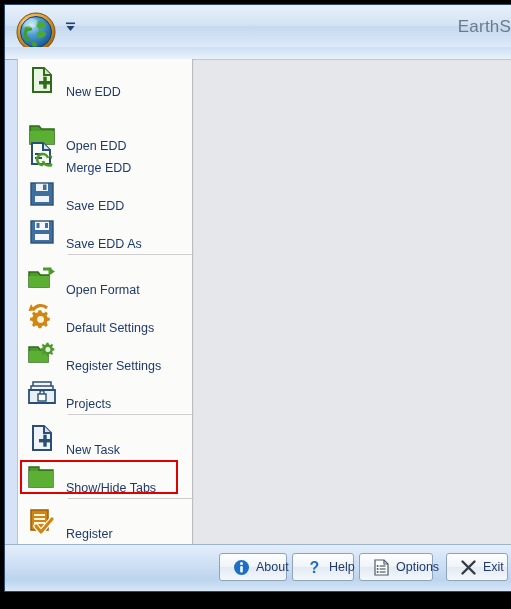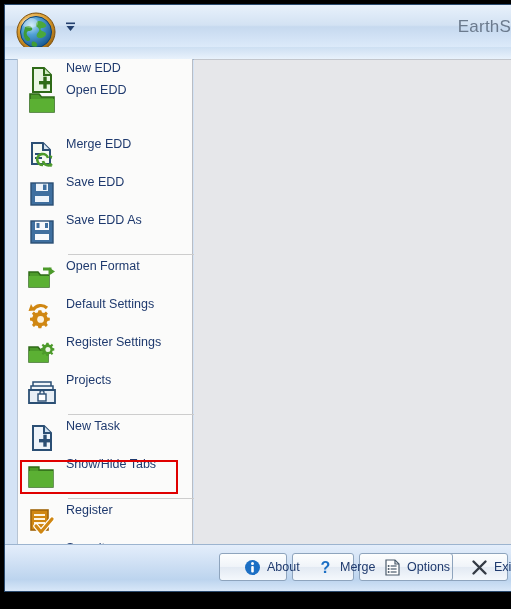--- a/index.html
+++ b/index.html
@@ -33,21 +33,21 @@
   
   .body-area{position:absolute;left:0;top:54px;right:0;bottom:46px;}
 
   .menu-panel{position:absolute;left:12px;top:0;width:176px;bottom:0;
               background:#fbfbfa;border-left:1px solid #b7c4d3;
               border-right:1px solid #b9bdc4;box-sizing:border-box;}
   .content-panel{position:absolute;left:189px;top:0;right:1px;bottom:0;
                  background:#e6e7ea;border-top:1px solid #c3c6cc;}
 
   
-  .mi{position:absolute;left:0;width:176px;height:38px;display:flex;align-items:flex-start;
+  .mi{position:absolute;left:0;width:176px;height:38px;display:flex;align-items:flex-end;
       box-sizing:border-box;cursor:default;}
   .mi .ico{width:48px;min-width:48px;height:38px;display:flex;align-items:center;
            justify-content:center;}
   .mi .lbl{font-size:12.5px;color:#1f3a6e;white-space:nowrap;}
   .mi .sub{position:absolute;right:9px;top:15px;width:0;height:0;
            border-left:5px solid #10256b;border-top:4px solid transparent;
            border-bottom:4px solid transparent;}
 
   .sep{position:absolute;left:50px;width:126px;height:1px;background:#cdcdcd;}
 
@@ -55,21 +55,21 @@
   .hl{position:absolute;border:2px solid #e00000;box-sizing:border-box;
       pointer-events:none;}
 
   
   .botbar{position:absolute;left:0;right:0;bottom:0;height:46px;
           background:linear-gradient(to bottom,#e4eefb 0%,#cfe0f4 40%,#bcd4ee 75%,#d8e7f8 100%);
           border-top:1px solid #9cb4cf;}
   .btn{position:absolute;top:8px;height:28px;
        background:linear-gradient(to bottom,#fdfefe 0%,#f0f4f9 48%,#e3eaf3 52%,#f4f8fc 100%);
        border:1px solid #8ea4bd;border-radius:3px;display:flex;align-items:center;
-       gap:6px;padding:0 24px;box-sizing:border-box;cursor:pointer;}
+       gap:6px;padding:0 13px;box-sizing:border-box;cursor:pointer;}
   .btn .bl{font-size:12.5px;color:#1f3a6e;white-space:nowrap;}
   .btn .bi{display:flex;align-items:center;justify-content:center;width:17px;height:17px;}
 </style>
 </head>
 <body>
 
 <div id="app">
   <div class="window">
 
     <div class="titlebar">
@@ -115,21 +115,21 @@
             <span class="ico">
               <svg width="30" height="30" viewBox="0 0 30 30">
                 <path d="M6 3h11l7 7v17H6z" fill="#eaf6e4" stroke="#2f6b18" stroke-width="2"></path>
                 <path d="M17 3v7h7" fill="#cfe9c2" stroke="#2f6b18" stroke-width="2"></path>
                 <rect x="12" y="16" width="12" height="3.4" fill="#2f6b18"></rect>
                 <rect x="16.3" y="11.7" width="3.4" height="12" fill="#2f6b18"></rect>
               </svg>
             </span>
             <span class="lbl">New EDD</span>
           </div>
-          <div class="mi" style="top:24px">
+          <div class="mi" style="top:56px">
             <span class="ico">
               <svg width="30" height="30" viewBox="0 0 30 30">
                 <path d="M3 7h9l2.5 3H27v15H3z" fill="#4c9a2a" stroke="#2f6b18" stroke-width="1.6"></path>
                 <path d="M3 12h24v13H3z" fill="#5bb033"></path>
               </svg>
             </span>
             <span class="lbl">Open EDD</span>
           </div>
           <div class="mi" style="top:78px">
             <span class="ico">
@@ -269,42 +269,42 @@
 
     <div class="botbar" id="botbar">
         <div class="btn" style="left:441px;width:62px">
           <span class="bi">
             <svg width="17" height="17" viewBox="0 0 17 17">
               <path d="M2.5 2.5l12 12M14.5 2.5l-12 12" stroke="#333a44" stroke-width="2.4" stroke-linecap="round"></path>
             </svg>
           </span>
           <span class="bl">Exit</span>
         </div>
-        <div class="btn" style="left:354px;width:94px">
+        <div class="btn" style="left:354px;width:74px">
           <span class="bi">
             <svg width="17" height="17" viewBox="0 0 17 17">
               <path d="M2 1h9l4 4v11H2z" fill="#fff" stroke="#4a5a6a" stroke-width="1.2"></path>
               <path d="M11 1v4h4" fill="none" stroke="#4a5a6a" stroke-width="1.2"></path>
               <circle cx="4.6" cy="7" r="1" fill="#4a5a6a"></circle>
               <rect x="6.6" y="6.4" width="6" height="1.2" fill="#4a5a6a"></rect>
               <circle cx="4.6" cy="10" r="1" fill="#4a5a6a"></circle>
               <rect x="6.6" y="9.4" width="6" height="1.2" fill="#4a5a6a"></rect>
               <circle cx="4.6" cy="13" r="1" fill="#4a5a6a"></circle>
               <rect x="6.6" y="12.4" width="6" height="1.2" fill="#4a5a6a"></rect>
             </svg>
           </span>
           <span class="bl">Options</span>
         </div>
         <div class="btn" style="left:287px;width:62px">
           <span class="bi">
             <svg width="17" height="17" viewBox="0 0 17 17">
               <text x="8.5" y="14" font-family="Liberation Sans,sans-serif" font-size="16" font-weight="bold" fill="#1c6fc4" text-anchor="middle">?</text>
             </svg>
           </span>
-          <span class="bl">Merge</span>
+          <span class="bl">Help</span>
         </div>
         <div class="btn" style="left:214px;width:68px">
           <span class="bi">
             <svg width="17" height="17" viewBox="0 0 17 17">
               <circle cx="8.5" cy="8.5" r="7.5" fill="#1c6fc4"></circle>
               <circle cx="8.5" cy="4.6" r="1.5" fill="#fff"></circle>
               <rect x="7.2" y="7" width="2.6" height="6.5" rx="1" fill="#fff"></rect>
             </svg>
           </span>
           <span class="bl">About</span>

